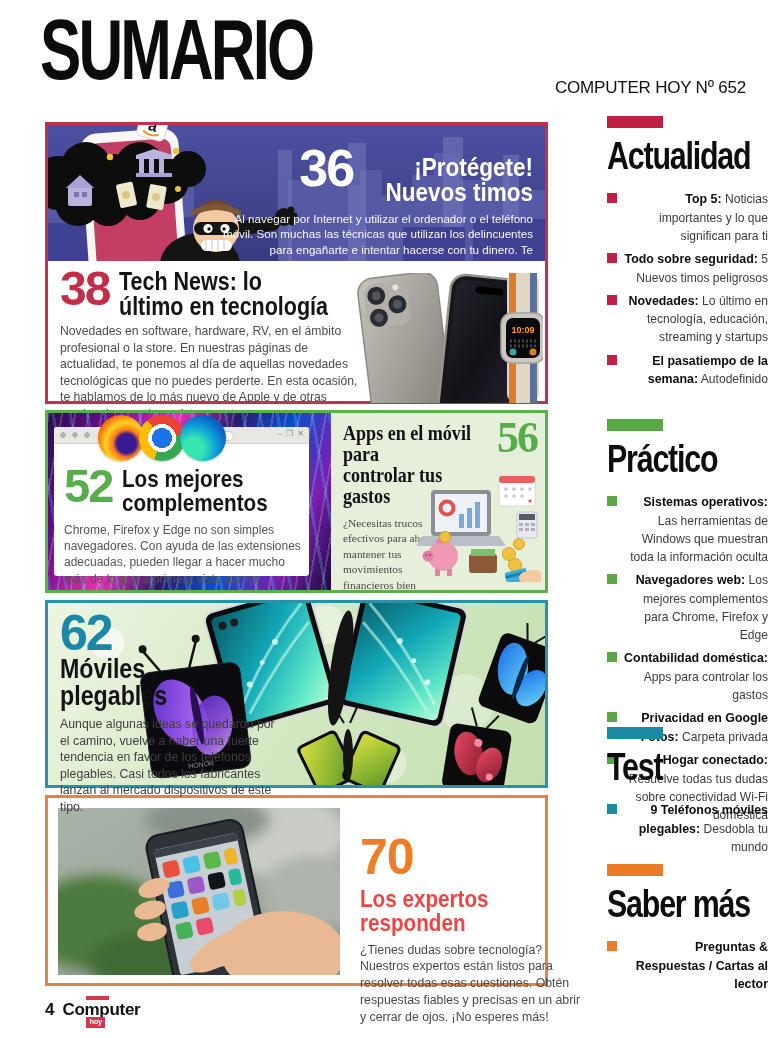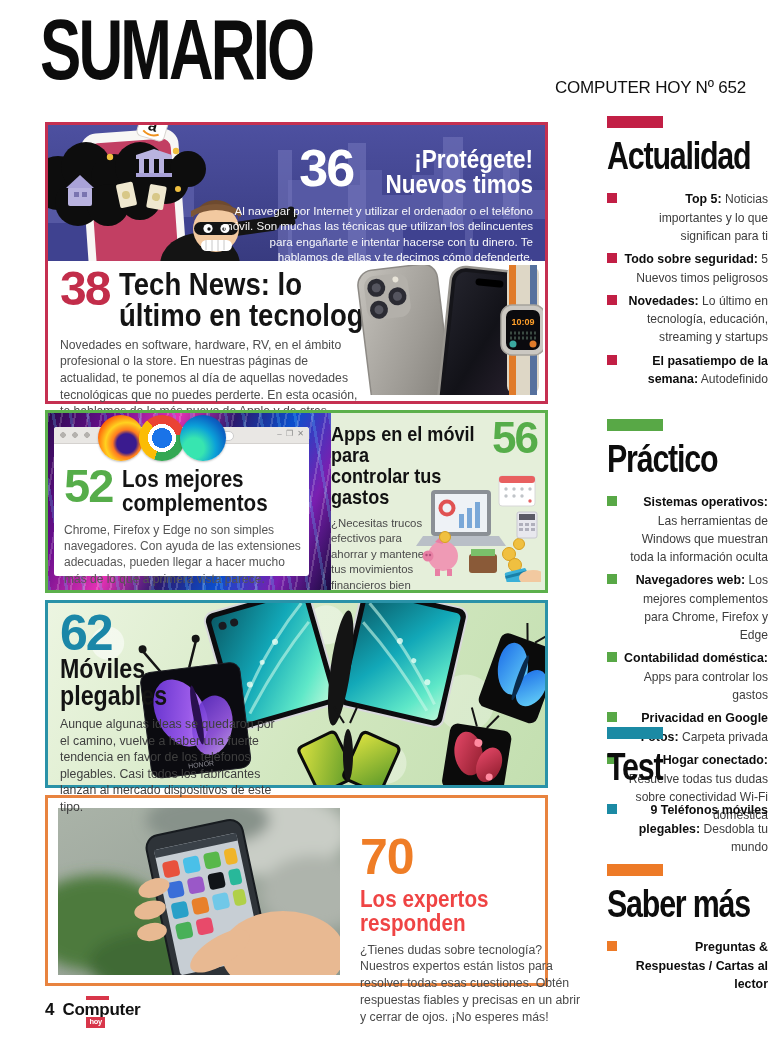--- a/index.html
+++ b/index.html
@@ -27,30 +27,30 @@
       radial-gradient(circle at 68% 88%, rgba(255,255,255,.35) 0 20px, transparent 21px),
       linear-gradient(120deg,#ecf5e1,#d2e7c0 55%,#c3dfb0);}
   .box-orange{top:795px;height:191px;border:3px solid #e8833f;}
 
   
   .illo36{position:relative;height:136px;overflow:hidden;background:linear-gradient(180deg,#4d50a0,#383b80);}
   .illo36 svg{position:absolute;left:0;top:0;}
   .f36-text{position:absolute;right:12px;top:22px;width:310px;text-align:right;color:#fff;z-index:4;}
   .f36-head{display:flex;justify-content:flex-end;align-items:flex-start;}
   .f36-num{font-size:52px;font-weight:bold;line-height:.82;letter-spacing:-2px;margin-right:16px;}
-  .f36-title{font-size:25px;font-weight:bold;line-height:.98;text-align:right;}
+  .f36-title{font-size:25px;font-weight:bold;line-height:.98;text-align:right;margin-top:8px;}
   .f36-body{font-size:11.6px;line-height:1.32;margin-top:7px;opacity:.96;}
 
   
   .f38{position:relative;height:140px;background:#fff;padding:8px 12px;box-sizing:border-box;}
   .f38-head{display:flex;align-items:flex-start;}
   .f38-num{color:#c22d4a;font-size:48px;font-weight:bold;line-height:.82;letter-spacing:-2px;margin-right:10px;}
-  .f38-title{font-size:32px;font-weight:bold;color:#141414;line-height:.98;}
+  .f38-title{font-size:25px;font-weight:bold;color:#141414;line-height:.98;}
   .f38-body{width:305px;font-size:12.2px;color:#4c4c4c;line-height:1.36;margin-top:5px;}
-  .f38-imgs{position:absolute;right:2px;top:4px;}
+  .f38-imgs{position:absolute;right:2px;top:12px;}
 
   
   .half-browser{width:283px;position:relative;box-sizing:border-box;overflow:hidden;
     background:
      repeating-linear-gradient(100deg, rgba(255,255,255,.18) 0 2px, transparent 2px 13px),
      repeating-linear-gradient(80deg, rgba(90,200,255,.25) 0 3px, transparent 3px 17px),
      linear-gradient(115deg,#2b0a4e 0%,#6a0f8e 18%,#e531b4 36%,#2b1a6e 52%,#0b4ecc 68%,#7a1fb0 84%,#1a0a3e 100%);}
   .browser-card{position:absolute;left:6px;top:14px;right:22px;bottom:14px;background:#fff;border-radius:3px;}
   .browser-bar{position:relative;height:16px;background:#e9e7e4;border-bottom:1px solid #d5d2cf;border-radius:3px 3px 0 0;}
   .browser-bar .ctl{position:absolute;right:4px;top:2px;font-size:8px;color:#888;letter-spacing:1px;}
@@ -66,21 +66,21 @@
      radial-gradient(circle at 50% 50%, #1a73e8 0 10px, #fff 10px 14px, transparent 14px),
      conic-gradient(from -40deg, #ea4335 0 120deg, #34a853 120deg 240deg, #fbbc05 240deg 360deg);}
   .logo-edge{background:radial-gradient(circle at 30% 72%, #37e5b0 0 22%, #0ba0d8 48%, #0b62c4 72%, #123b8a 100%);}
   .f52-text{position:absolute;left:10px;top:40px;right:8px;}
   .f52-head{display:flex;align-items:flex-start;}
   .f52-num{color:#56ad4a;font-size:47px;font-weight:bold;line-height:.82;letter-spacing:-2px;margin-right:10px;}
   .f52-title{font-size:24px;font-weight:bold;color:#141414;line-height:.98;}
   .f52-body{font-size:12px;color:#555;line-height:1.35;margin-top:8px;}
 
   
-  .half-apps{flex:1;position:relative;background:#e5efda;padding:10px 0;box-sizing:border-box;overflow:hidden;}
+  .half-apps{flex:1;position:relative;background:#e5efda;padding:10px 12px;box-sizing:border-box;overflow:hidden;font-family:Liberation Serif, serif;}
   .f56-title{font-size:21px;font-weight:bold;color:#121212;line-height:1.0;width:175px;}
   .f56-num{position:absolute;right:8px;top:6px;color:#56ad4a;font-size:44px;font-weight:bold;letter-spacing:-2px;line-height:.85;}
   .f56-body{width:108px;font-size:11.4px;color:#4a4a4a;line-height:1.35;margin-top:9px;}
   .f56-illo{position:absolute;right:4px;bottom:4px;}
 
   
   .f62-text{position:absolute;left:12px;top:8px;width:230px;z-index:3;}
   .f62-num{color:#1b87a8;font-size:50px;font-weight:bold;letter-spacing:-2px;line-height:.9;}
   .f62-title{font-size:27px;font-weight:bold;color:#131313;line-height:1;margin-top:0;}
   .f62-body{font-size:12.3px;color:#3f3f3f;line-height:1.35;margin-top:6px;width:215px;}

